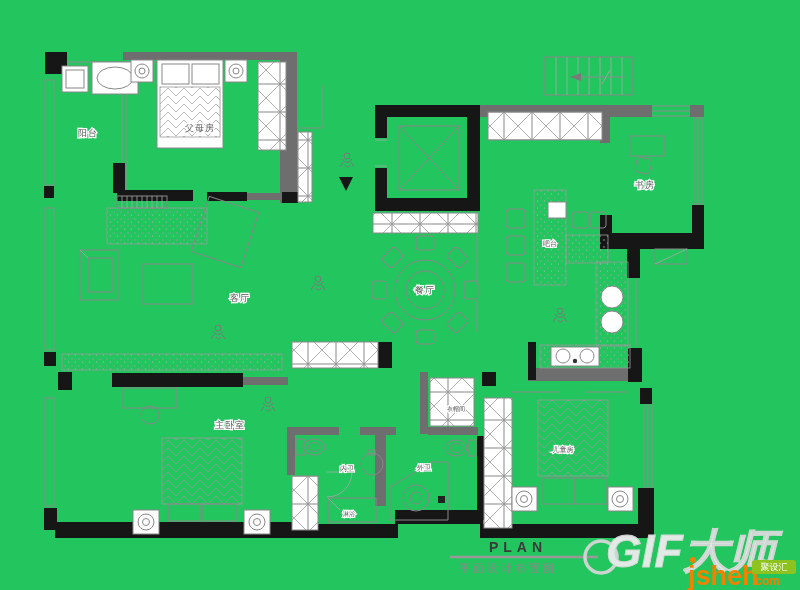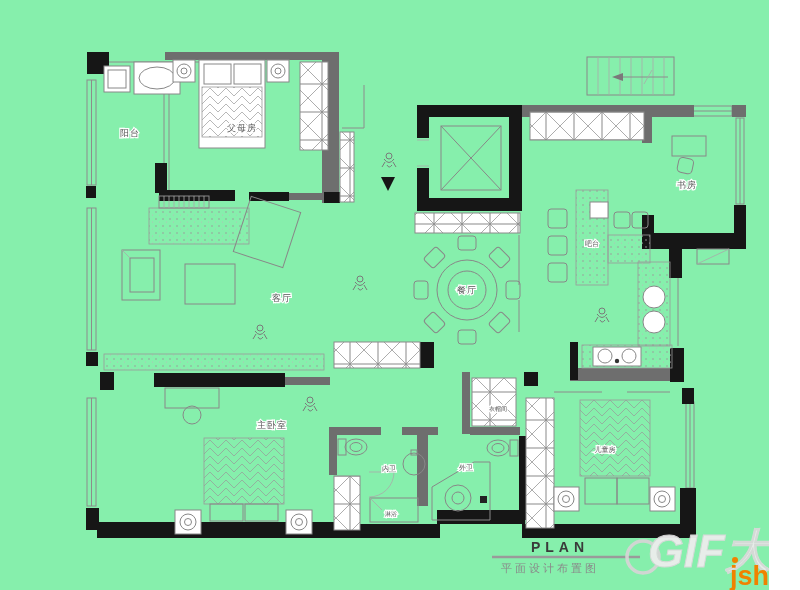--- a/index.html
+++ b/index.html
@@ -1,17 +1,17 @@
 <!DOCTYPE html>
 <html><head>
 <meta charset="utf-8">
 <style>
   html,body{margin:0;padding:0;background:#fff;}
-  .canvas{position:relative;width:727px;height:590px;background:#86efac;overflow:hidden;
-          font-family:"Liberation Sans","DejaVu Sans",sans-serif;padding-left:42px;}
+  .canvas{position:relative;width:800px;height:590px;background:#22c55e;overflow:hidden;
+          font-family:"Liberation Sans","DejaVu Sans",sans-serif;}
   svg{display:block;}
   .w{fill:#161616;}
   .g{fill:#6e6e6e;}
   .ln{stroke:#8c8c8c;stroke-width:1;fill:none;}
   .f{stroke:#888;stroke-width:1;fill:#fff;}
   .fo{stroke:#888;stroke-width:1;fill:none;}
   .thin{stroke:#aaa;stroke-width:0.8;fill:none;}
   .lbl{font-size:9px;fill:#555;letter-spacing:1px;text-anchor:middle;
        paint-order:stroke;stroke:#ffffff;stroke-width:2.5px;font-family:"Liberation Sans","DejaVu Sans",sans-serif;}
   .lbl-s{font-size:7px;letter-spacing:0;}

